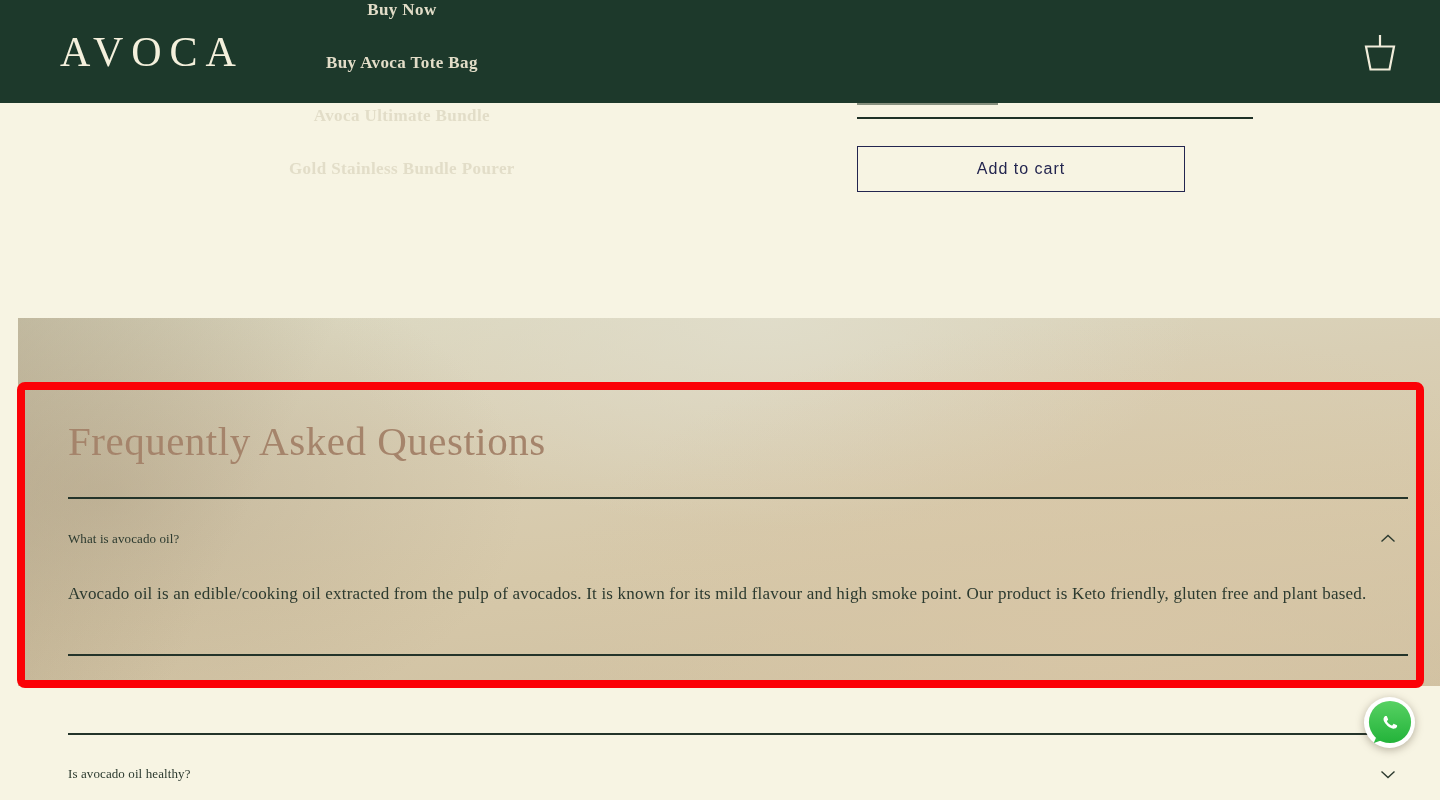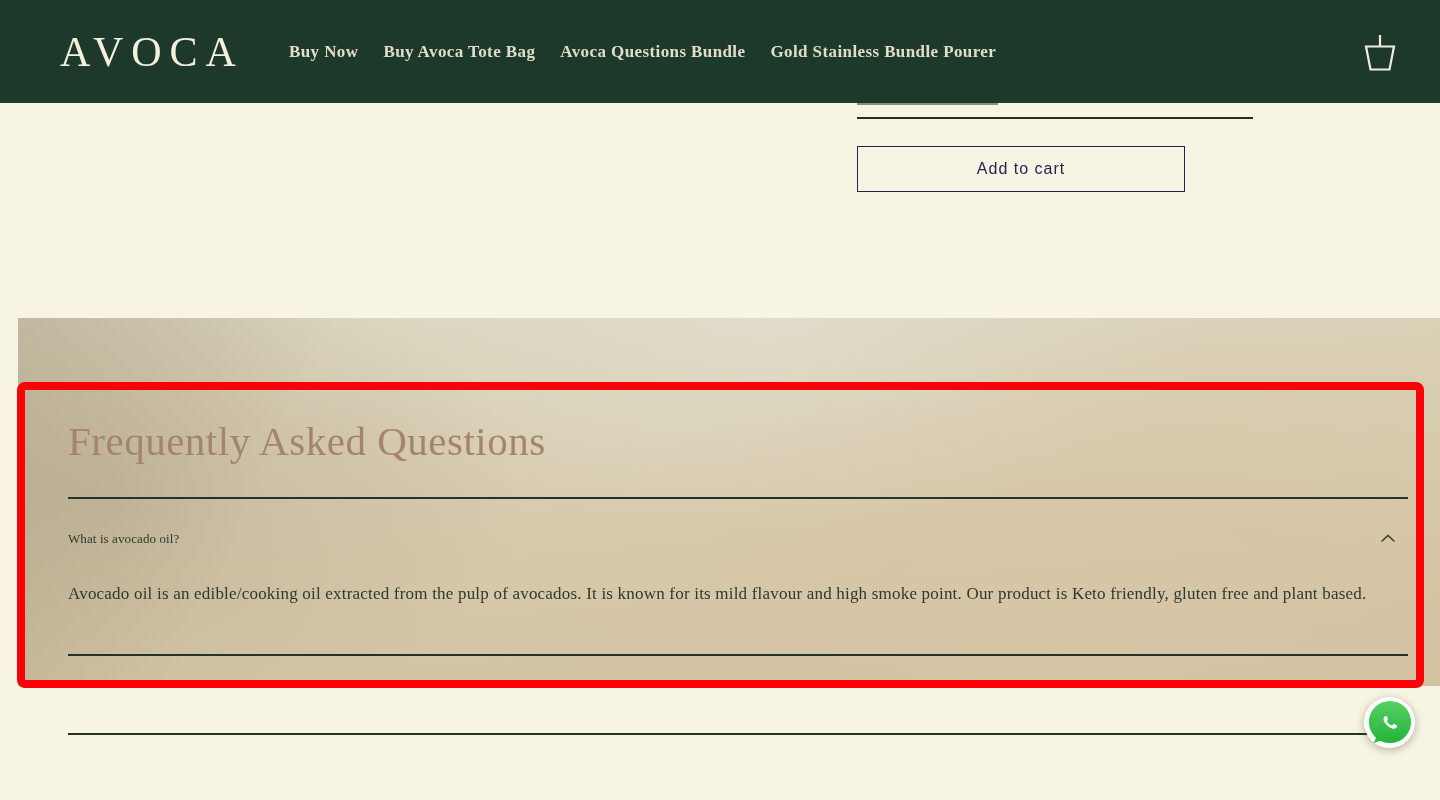--- a/index.html
+++ b/index.html
@@ -34,21 +34,22 @@
     color: #f4f0dc;
     cursor: pointer;
     line-height: 1;
   }
   .nav {
     position: absolute;
     left: 289px; top: 0;
     height: 103px;
     display: flex;
     align-items: center;
-    gap: 25px;
+    gap: 33px;
+    flex-direction: column;
   }
   .nav-item {
     font-family: "Liberation Serif", serif;
     font-size: 17px;
     font-weight: 700;
     color: #e2ddc8;
     letter-spacing: 0.4px;
     cursor: pointer;
     white-space: nowrap;
   }
@@ -182,21 +183,21 @@
 </head>
 <body>
 
 <div class="stage">
 
   <div class="header">
     <div class="logo">AVOCA</div>
     <nav class="nav">
       <span class="nav-item">Buy Now</span>
       <span class="nav-item">Buy Avoca Tote Bag</span>
-      <span class="nav-item">Avoca Questions Bundle</span>
+      <span class="nav-item">Avoca Ultimate Bundle</span>
       <span class="nav-item">Gold Stainless Bundle Pourer</span>
     </nav>
     <div class="cart-button">
       <svg width="44" height="44" viewBox="0 0 44 44" fill="none">
         <line x1="22" y1="5" x2="22" y2="16" stroke="#f1eddb" stroke-width="2.2"></line>
         <path d="M8 16.5 H36 L31.5 39.5 H12.5 Z" stroke="#f1eddb" stroke-width="2.2" fill="none" stroke-linejoin="miter"></path>
       </svg>
     </div>
   </div>
 
@@ -216,20 +217,26 @@
       </svg>
     </div>
 
     <div class="faq-answer">Avocado oil is an edible/cooking oil extracted from the pulp of avocados. It is known for its mild flavour and high smoke point. Our product is Keto friendly, gluten free and plant based.</div>
 
     <div class="faq-divider divider-2"></div>
 
 
     <div class="faq-divider divider-3"></div>
 
+    <div class="faq-row row-3">
+      <div class="faq-question">Is avocado oil healthy?</div>
+      <svg class="chevron chev-3" viewBox="0 0 16 9" fill="none">
+        <polyline points="1.5,1.5 8,7.5 14.5,1.5" stroke="#2c3a2f" stroke-width="1.4" fill="none"></polyline>
+      </svg>
+    </div>
   </section>
 
   <div class="annotation-box"></div>
 
   <div class="whatsapp-button">
     <svg width="53" height="53" viewBox="0 0 54 54">
       <defs>
         <linearGradient id="wagrad" x1="0" y1="0" x2="0" y2="1">
           <stop offset="0" stop-color="#57d163"></stop>
           <stop offset="1" stop-color="#23b33a"></stop>

